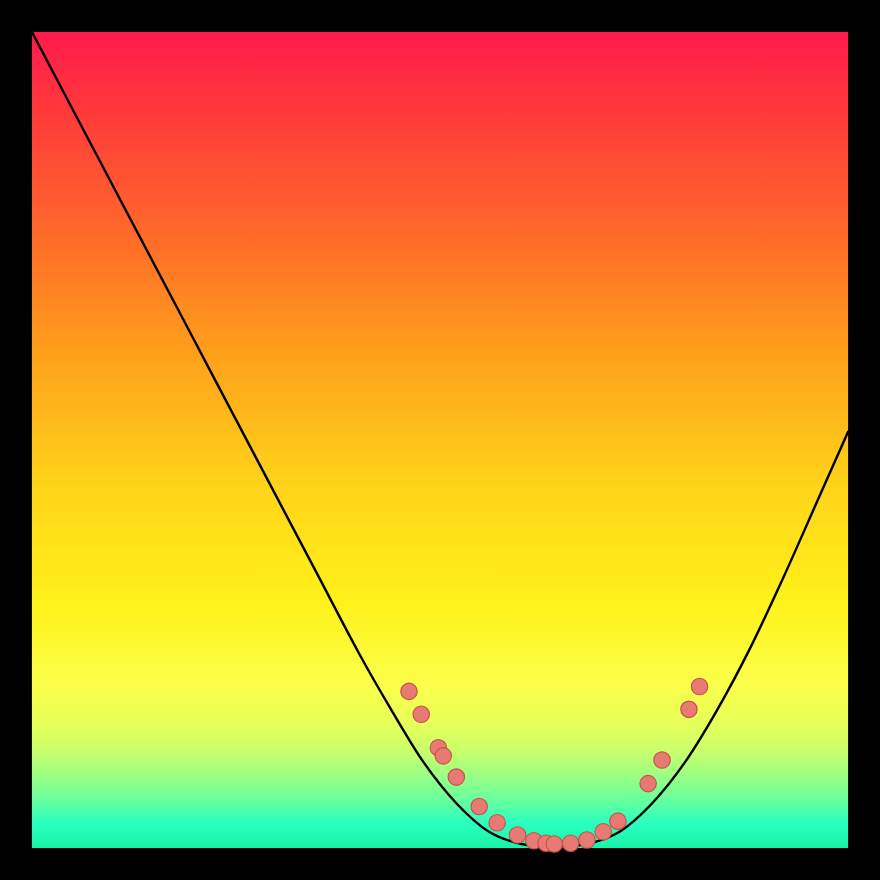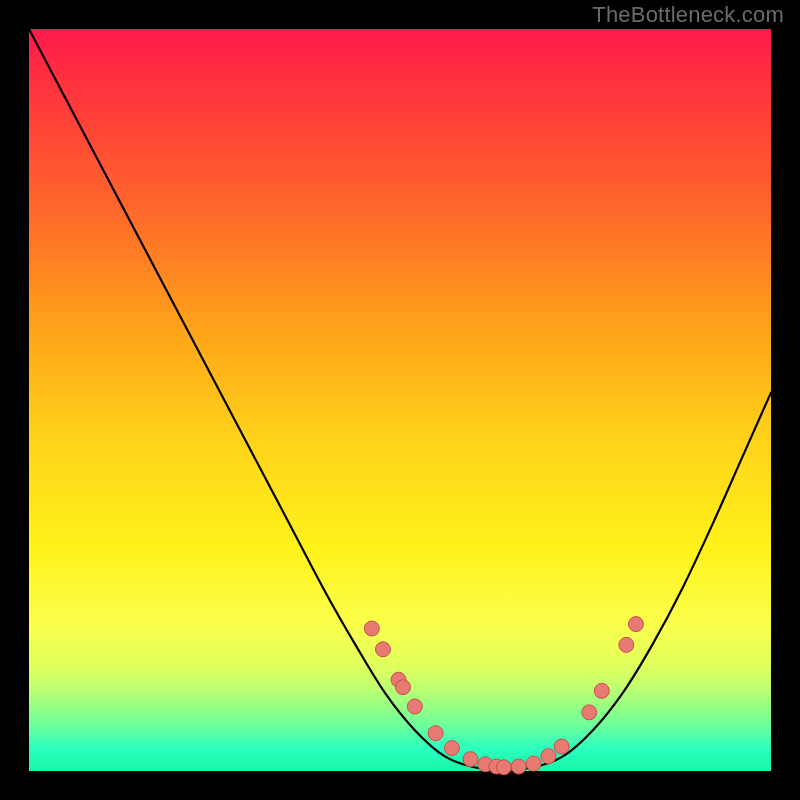--- a/index.html
+++ b/index.html
@@ -63,21 +63,20 @@
     top: 0;
     width: 742px;
     height: 742px;
     overflow: visible;
   }
 </style>
 </head>
 <body>
 
 <div class="frame">
-  <div class="watermark">TheBottleneck.com</div>
 
   <div class="plot">
     <div class="gradient"></div>
     <svg class="curve" viewBox="0 0 742 742" preserveAspectRatio="none">
       <path id="curve-path" fill="none" stroke="#000" stroke-width="2.2" stroke-linecap="round" stroke-linejoin="round" d="M 0.00 0.00 C 6.18 11.75, 24.73 46.99, 37.10 70.49 C 49.47 93.99, 61.83 117.48, 74.20 140.98 C 86.57 164.48, 98.93 187.97, 111.30 211.47 C 123.67 234.97, 136.03 258.46, 148.40 281.96 C 160.77 305.46, 173.13 328.95, 185.50 352.45 C 197.87 375.95, 210.23 399.44, 222.60 422.94 C 234.97 446.44, 247.33 469.93, 259.70 493.43 C 272.07 516.93, 285.67 543.51, 296.80 563.92 C 307.93 584.32, 316.59 599.16, 326.48 615.86 C 336.37 632.56, 346.27 649.87, 356.16 664.09 C 366.05 678.31, 375.95 690.68, 385.84 701.19 C 395.73 711.70, 405.63 720.98, 415.52 727.16 C 425.41 733.34, 435.31 736.06, 445.20 738.29 C 455.09 740.52, 464.99 740.52, 474.88 740.52 C 484.77 740.52, 494.67 740.52, 504.56 738.29 C 514.45 736.06, 524.35 733.34, 534.24 727.16 C 544.13 720.98, 554.03 711.70, 563.92 701.19 C 573.81 690.68, 583.71 678.31, 593.60 664.09 C 603.49 649.87, 613.39 633.17, 623.28 615.86 C 633.17 598.55, 643.07 580.00, 652.96 560.21 C 662.85 540.42, 672.75 518.78, 682.64 497.14 C 692.53 475.50, 702.43 452.62, 712.32 430.36 C 722.21 408.10, 737.05 374.71, 742.00 363.58"></path>
       <g id="dots">
           <circle cx="342.80" cy="599.54" r="7.5" fill="#e77a73" stroke="#c94f48" stroke-width="1"></circle>
           <circle cx="353.93" cy="620.31" r="7.5" fill="#e77a73" stroke="#c94f48" stroke-width="1"></circle>
           <circle cx="369.52" cy="650.73" r="7.5" fill="#e77a73" stroke="#c94f48" stroke-width="1"></circle>
           <circle cx="373.97" cy="658.15" r="7.5" fill="#e77a73" stroke="#c94f48" stroke-width="1"></circle>

